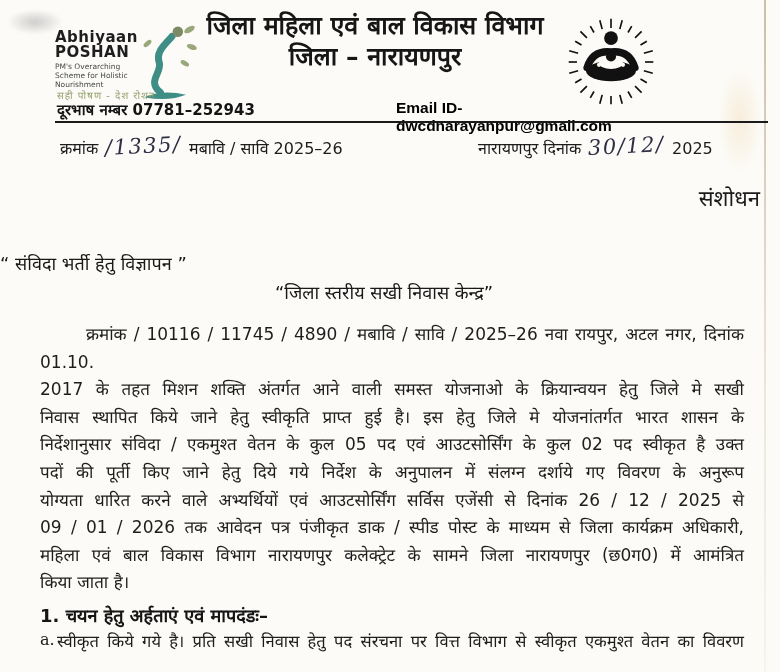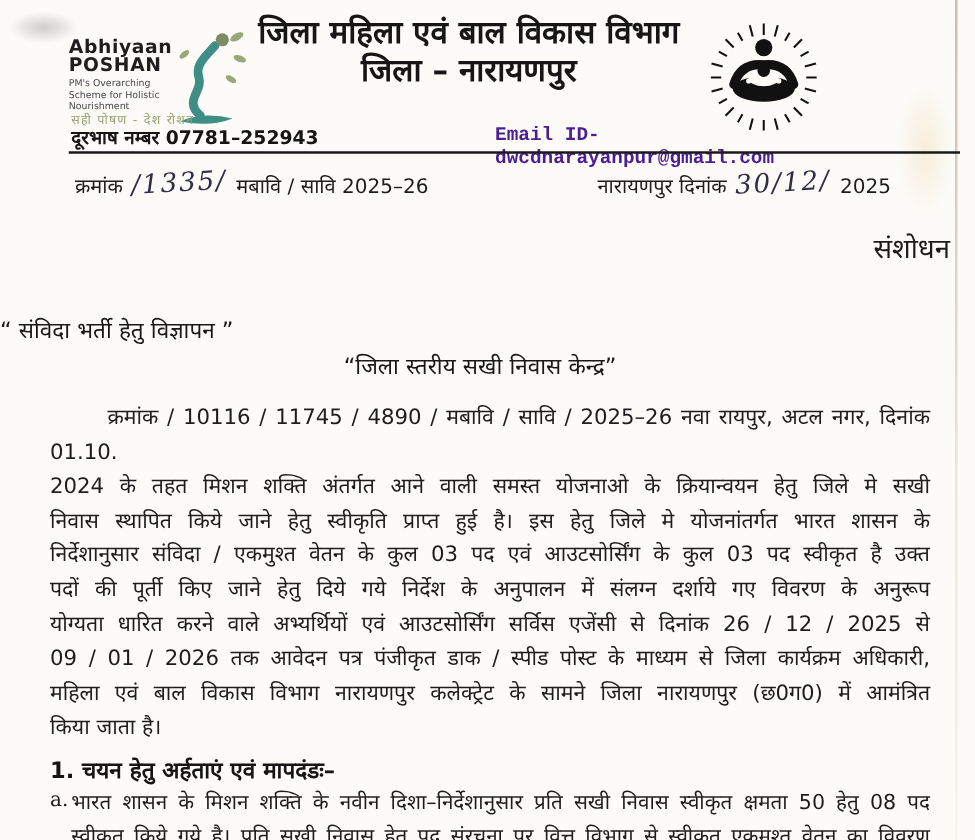--- a/index.html
+++ b/index.html
@@ -36,21 +36,21 @@
     font-weight:600;color:#161616;
   }
   .office-title .l1{font-size:25px;line-height:31px;}
   .office-title .l2{font-size:25px;line-height:31px;}
   .office-title .l3{font-size:25px;line-height:31px;}
 
   .icds-logo{position:absolute;left:563px;top:16px;}
 
   .contact-row{position:absolute;left:0;top:99px;width:620px;height:22px;}
   .phone{position:absolute;left:57px;top:0;font-size:15px;font-weight:bold;color:#151515;}
-  .email{position:absolute;left:396px;top:0;font-size:15.5px;font-weight:bold;font-family:Liberation Mono, monospace;color:#4c1d95;}
+  .email{position:absolute;left:396px;top:0;font-size:15.5px;font-weight:bold;font-family:Liberation Sans, sans-serif;color:#000000;}
   .head-rule{position:absolute;left:55px;right:12px;top:121px;height:2px;background:#1a1a1a;}
 
   
   .ref-row{position:absolute;left:0;top:131px;width:780px;font-size:16px;color:#1c1c1c;}
   .ref-left{position:absolute;left:60px;top:4px;}
   .ref-right{position:absolute;left:478px;top:4px;}
   .hw{
     font-family:"DejaVu Serif",serif;font-style:italic;
     font-size:21px;color:#2e2e44;display:inline-block;
     transform:rotate(-3deg) translateY(-1px);letter-spacing:1.5px;
@@ -156,30 +156,29 @@
     <span>2025</span>
   </div>
 </div>
 
 <div class="amendment">संशोधन</div>
 <div class="quote1">“ संविदा भर्ती हेतु विज्ञापन ”</div>
 <div class="quote2">“जिला स्तरीय सखी निवास केन्द्र”</div>
 
 <div class="body-para">
     <div class="body-line">क्रमांक / 10116 / 11745 / 4890 / मबावि / सावि / 2025–26 नवा रायपुर, अटल नगर, दिनांक 01.10.</div>
-    <div class="body-line">2024 के तहत मिशन शक्ति अंतर्गत आने वाली समस्त योजनाओ के क्रियान्वयन हेतु जिले मे सखी</div>
+    <div class="body-line">2017 के तहत मिशन शक्ति अंतर्गत आने वाली समस्त योजनाओ के क्रियान्वयन हेतु जिले मे सखी</div>
     <div class="body-line">निवास स्थापित किये जाने हेतु स्वीकृति प्राप्त हुई है। इस हेतु जिले मे योजनांतर्गत भारत शासन के</div>
-    <div class="body-line">निर्देशानुसार संविदा / एकमुश्त वेतन के कुल 03 पद एवं आउटसोर्सिंग के कुल 03 पद स्वीकृत है उक्त</div>
+    <div class="body-line">निर्देशानुसार संविदा / एकमुश्त वेतन के कुल 05 पद एवं आउटसोर्सिंग के कुल 02 पद स्वीकृत है उक्त</div>
     <div class="body-line">पदों की पूर्ती किए जाने हेतु दिये गये निर्देश के अनुपालन में संलग्न दर्शाये गए विवरण के अनुरूप</div>
     <div class="body-line">योग्यता धारित करने वाले अभ्यर्थियों एवं आउटसोर्सिंग सर्विस एजेंसी से दिनांक 26 / 12 / 2025 से</div>
     <div class="body-line">09 / 01 / 2026 तक आवेदन पत्र पंजीकृत डाक / स्पीड पोस्ट के माध्यम से जिला कार्यक्रम अधिकारी,</div>
     <div class="body-line">महिला एवं बाल विकास विभाग नारायणपुर कलेक्ट्रेट के सामने जिला नारायणपुर (छ0ग0) में आमंत्रित</div>
     <div class="body-line">किया जाता है।</div>
   </div>
 
 <div class="sec-heading">1. चयन हेतु अर्हताएं एवं मापदंडः–</div>
 <div class="item-a">
   <span class="item-label">a.</span>
   <div>
-      <div class="body-line">भारत शासन के मिशन शक्ति के नवीन दिशा–निर्देशानुसार प्रति सखी निवास स्वीकृत क्षमता 50 हेतु 08 पद</div>
       <div class="body-line">स्वीकृत किये गये है। प्रति सखी निवास हेतु पद संरचना पर वित्त विभाग से स्वीकृत एकमुश्त वेतन का विवरण</div>
     </div>
 </div>
 
 </body></html>

